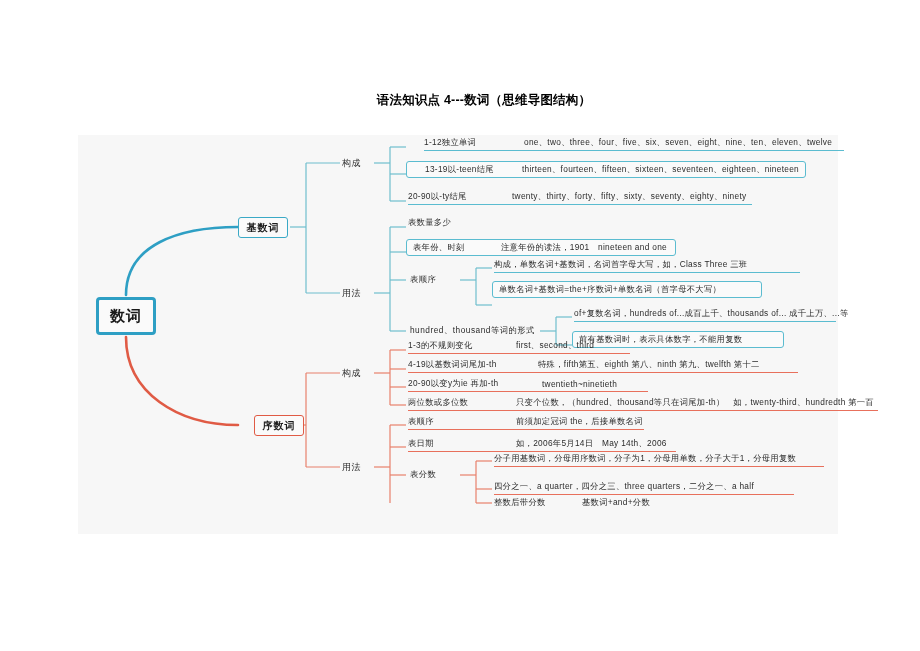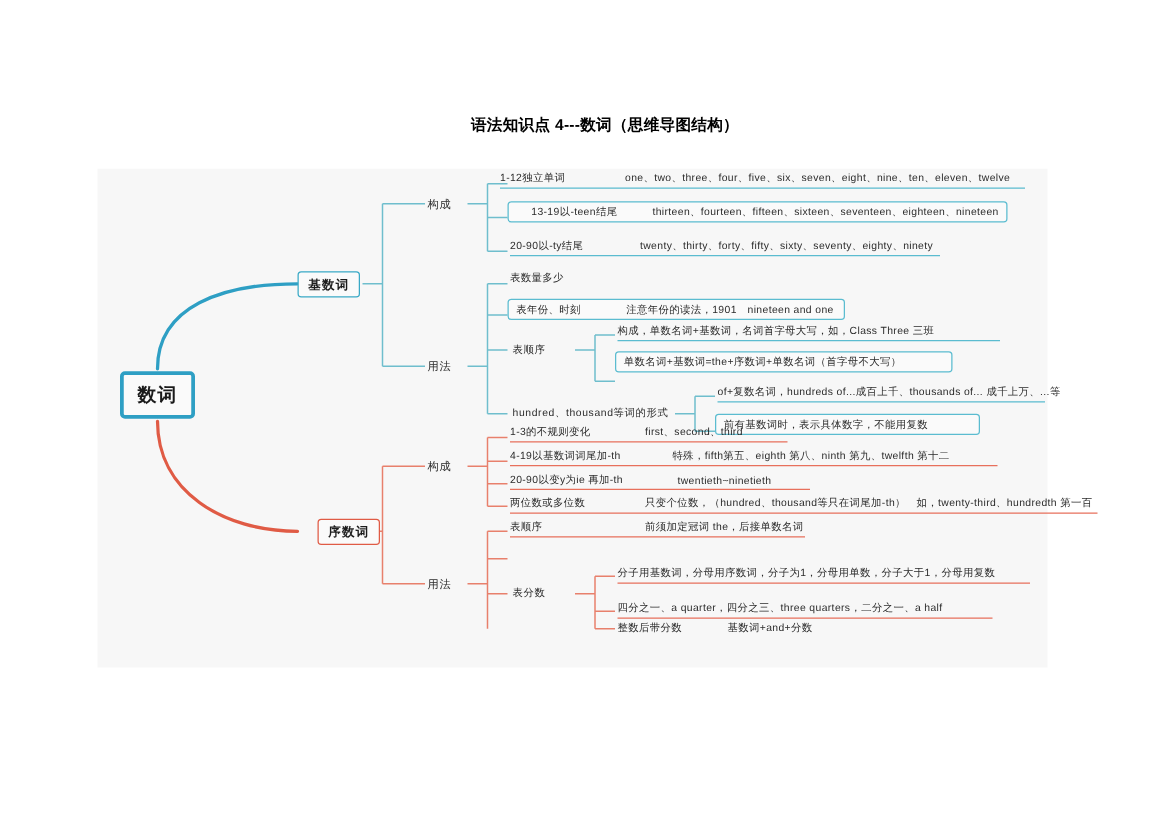--- a/index.html
+++ b/index.html
@@ -173,21 +173,21 @@
     <path d="M 398 368 L 414 368" fill="none" stroke="#e8806c" stroke-width="1.2"></path>
   </svg>
 
   <div class="node root">数词</div>
 
   <div class="node l1 cyan" style="left:160px; top:82px;">基数词</div>
 
   <div class="node l2" style="left:264px; top:22px;">构成</div>
   <div class="node l2" style="left:264px; top:152px;">用法</div>
 
-  <div class="node leaf underline-cyan" style="left:322px; top:2px; width:420px;">
+  <div class="node leaf underline-cyan" style="left:346px; top:2px; width:420px;">
     <span class="lbl" style="width:100px;">1-12独立单词</span>
     <span class="det">one、two、three、four、five、six、seven、eight、nine、ten、eleven、twelve</span>
   </div>
   <div class="node leaf boxed-cyan" style="left:328px; top:26px; width:400px;">
     <span class="lbl" style="width:104px;margin-left:12px;">13-19以-teen结尾</span>
     <span class="det">thirteen、fourteen、fifteen、sixteen、seventeen、eighteen、nineteen</span>
   </div>
   <div class="node leaf underline-cyan" style="left:330px; top:56px; width:344px;">
     <span class="lbl" style="width:104px;">20-90以-ty结尾</span>
     <span class="det">twenty、thirty、forty、fifty、sixty、seventy、eighty、ninety</span>
@@ -235,20 +235,24 @@
   </div>
   <div class="node leaf underline-red" style="left:330px; top:262px; width:470px;">
     <span class="lbl" style="width:108px;">两位数或多位数</span>
     <span class="det">只变个位数，（hundred、thousand等只在词尾加-th）　如，twenty-third、hundredth 第一百</span>
   </div>
 
   <div class="node leaf underline-red" style="left:330px; top:281px; width:236px;">
     <span class="lbl" style="width:108px;">表顺序</span>
     <span class="det">前须加定冠词 the，后接单数名词</span>
   </div>
+  <div class="node leaf underline-red" style="left:330px; top:303px; width:268px;">
+    <span class="lbl" style="width:108px;">表日期</span>
+    <span class="det">如，2006年5月14日　May 14th、2006</span>
+  </div>
   <div class="node l2" style="left:332px; top:334px; font-size:8.3px;">表分数</div>
   <div class="node leaf underline-red" style="left:416px; top:318px; width:330px;">
     <span class="det">分子用基数词，分母用序数词，分子为1，分母用单数，分子大于1，分母用复数</span>
   </div>
   <div class="node leaf underline-red" style="left:416px; top:346px; width:300px;">
     <span class="det">四分之一、a quarter，四分之三、three quarters，二分之一、a half</span>
   </div>
   <div class="node leaf no-underline" style="left:416px; top:362px; width:260px;">
     <span class="lbl" style="width:88px;">整数后带分数</span>
     <span class="det">基数词+and+分数</span>

